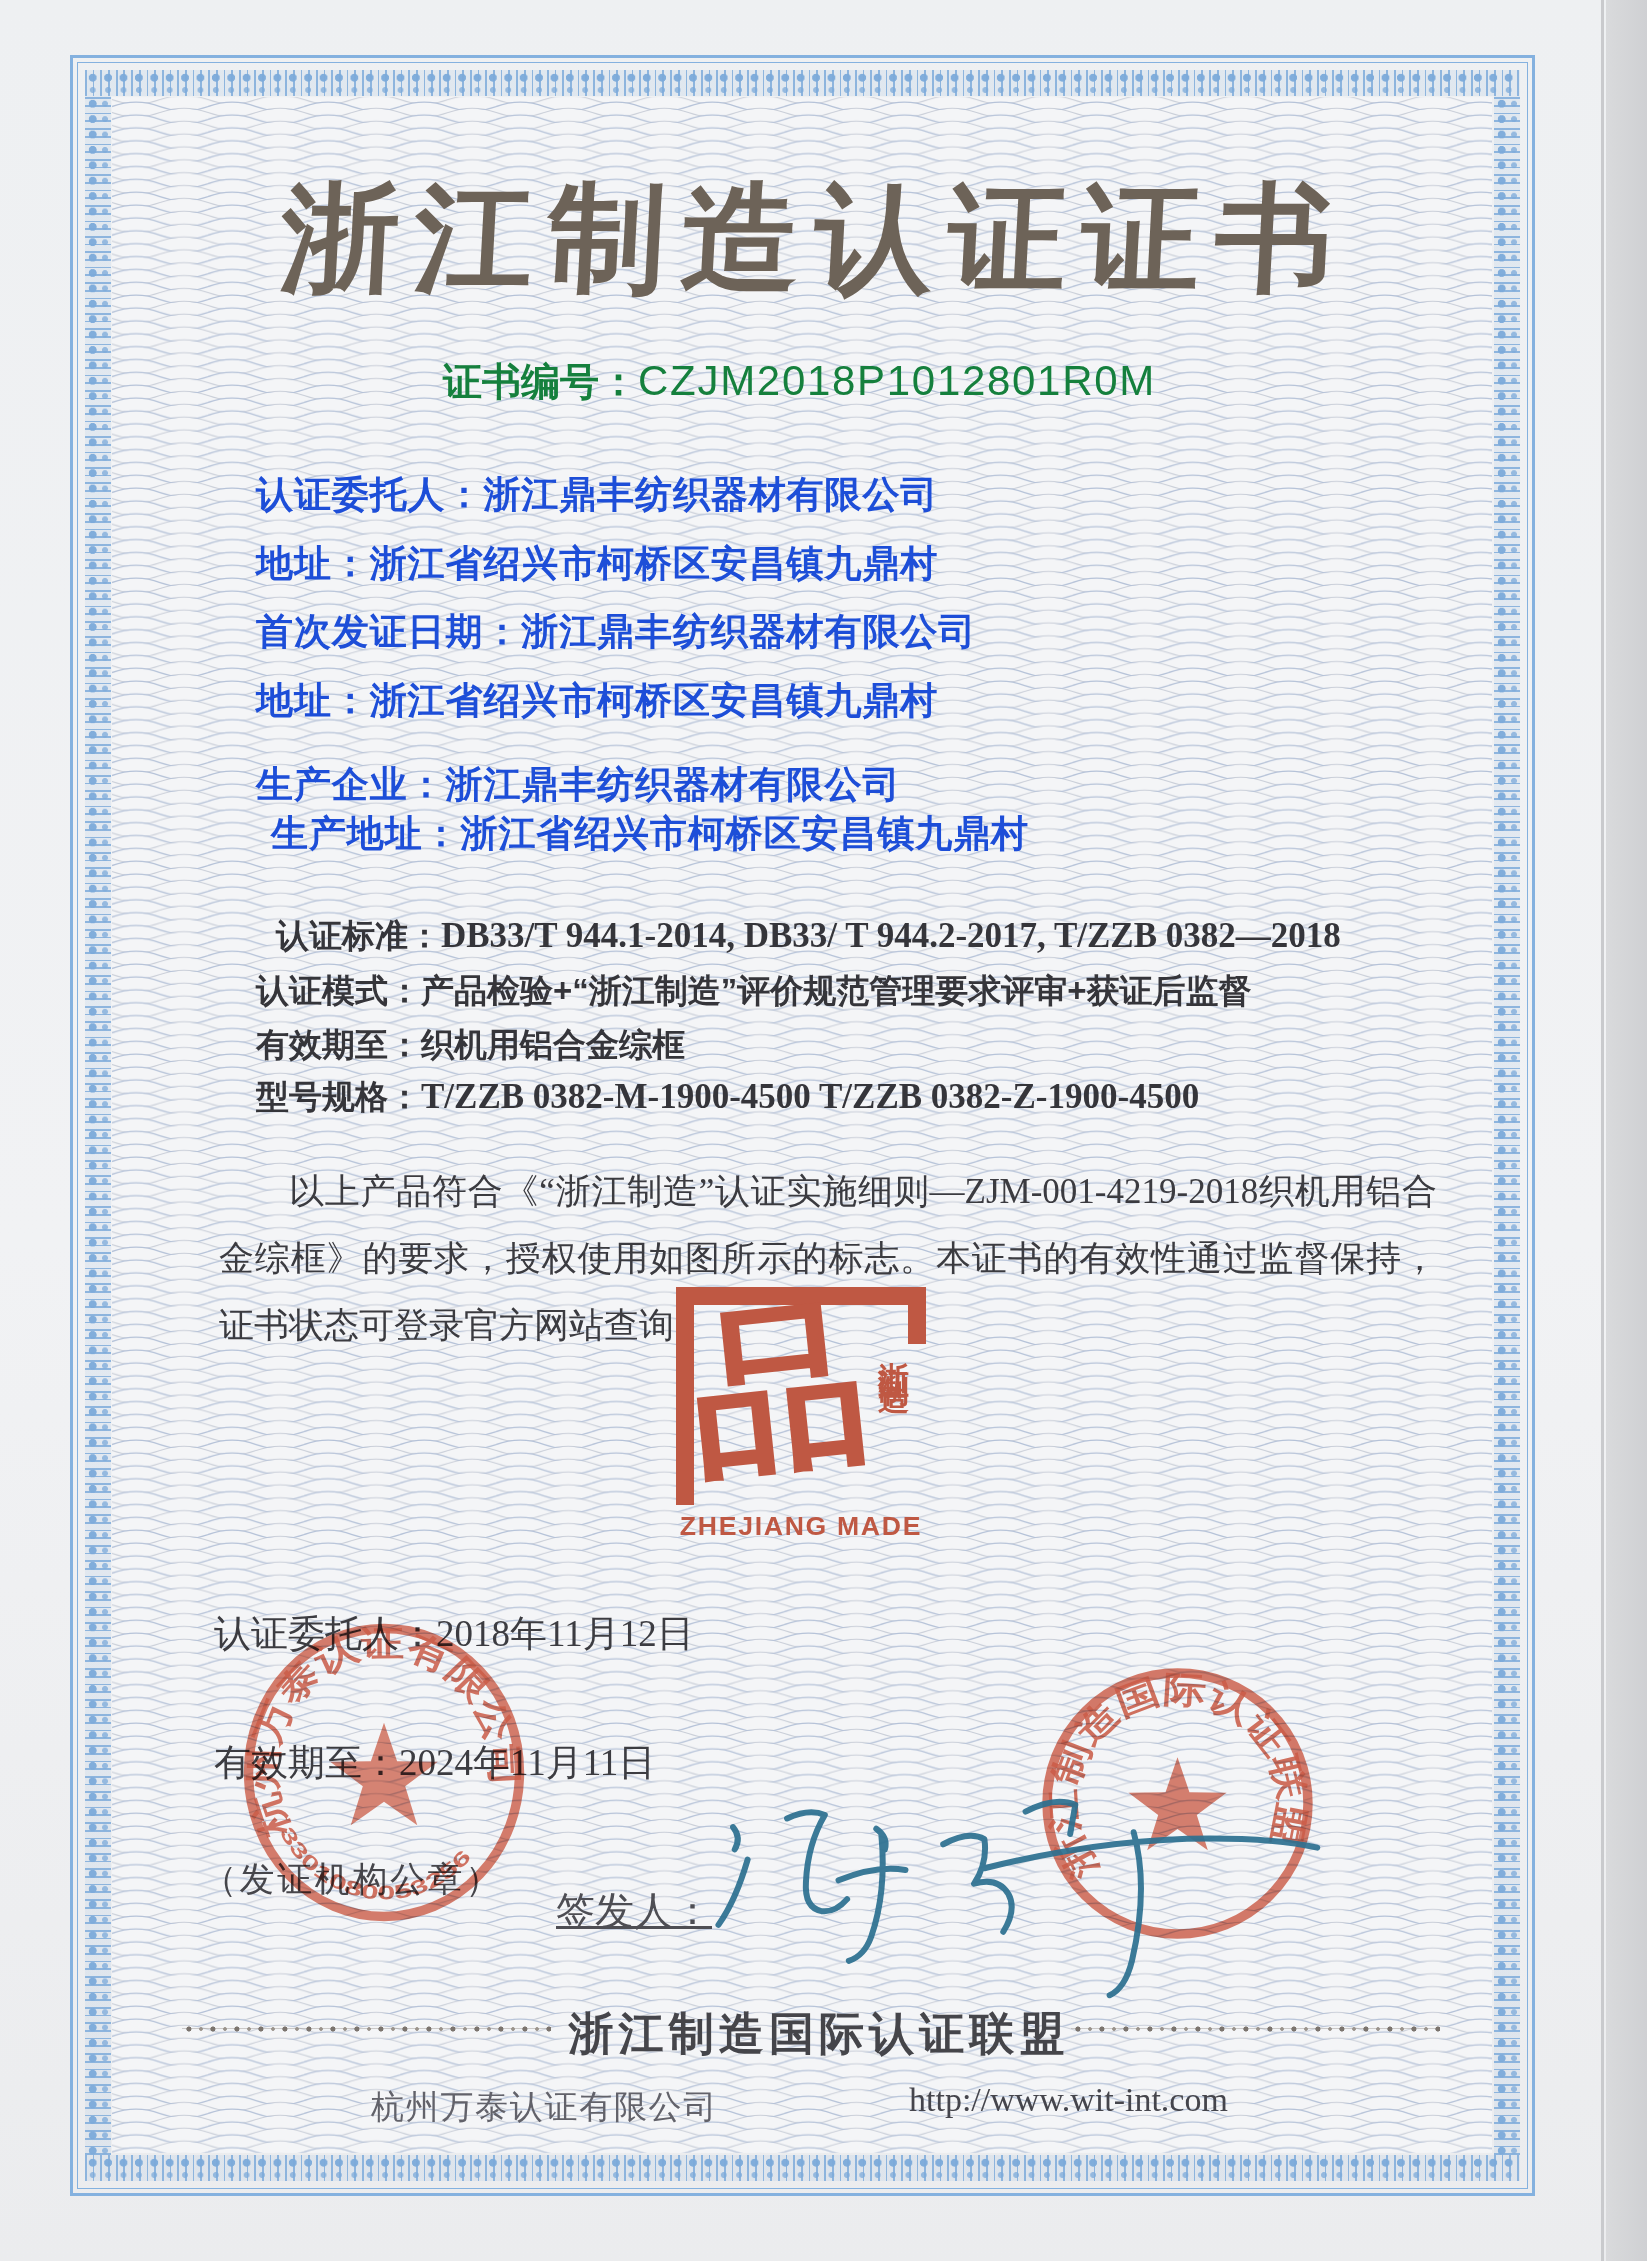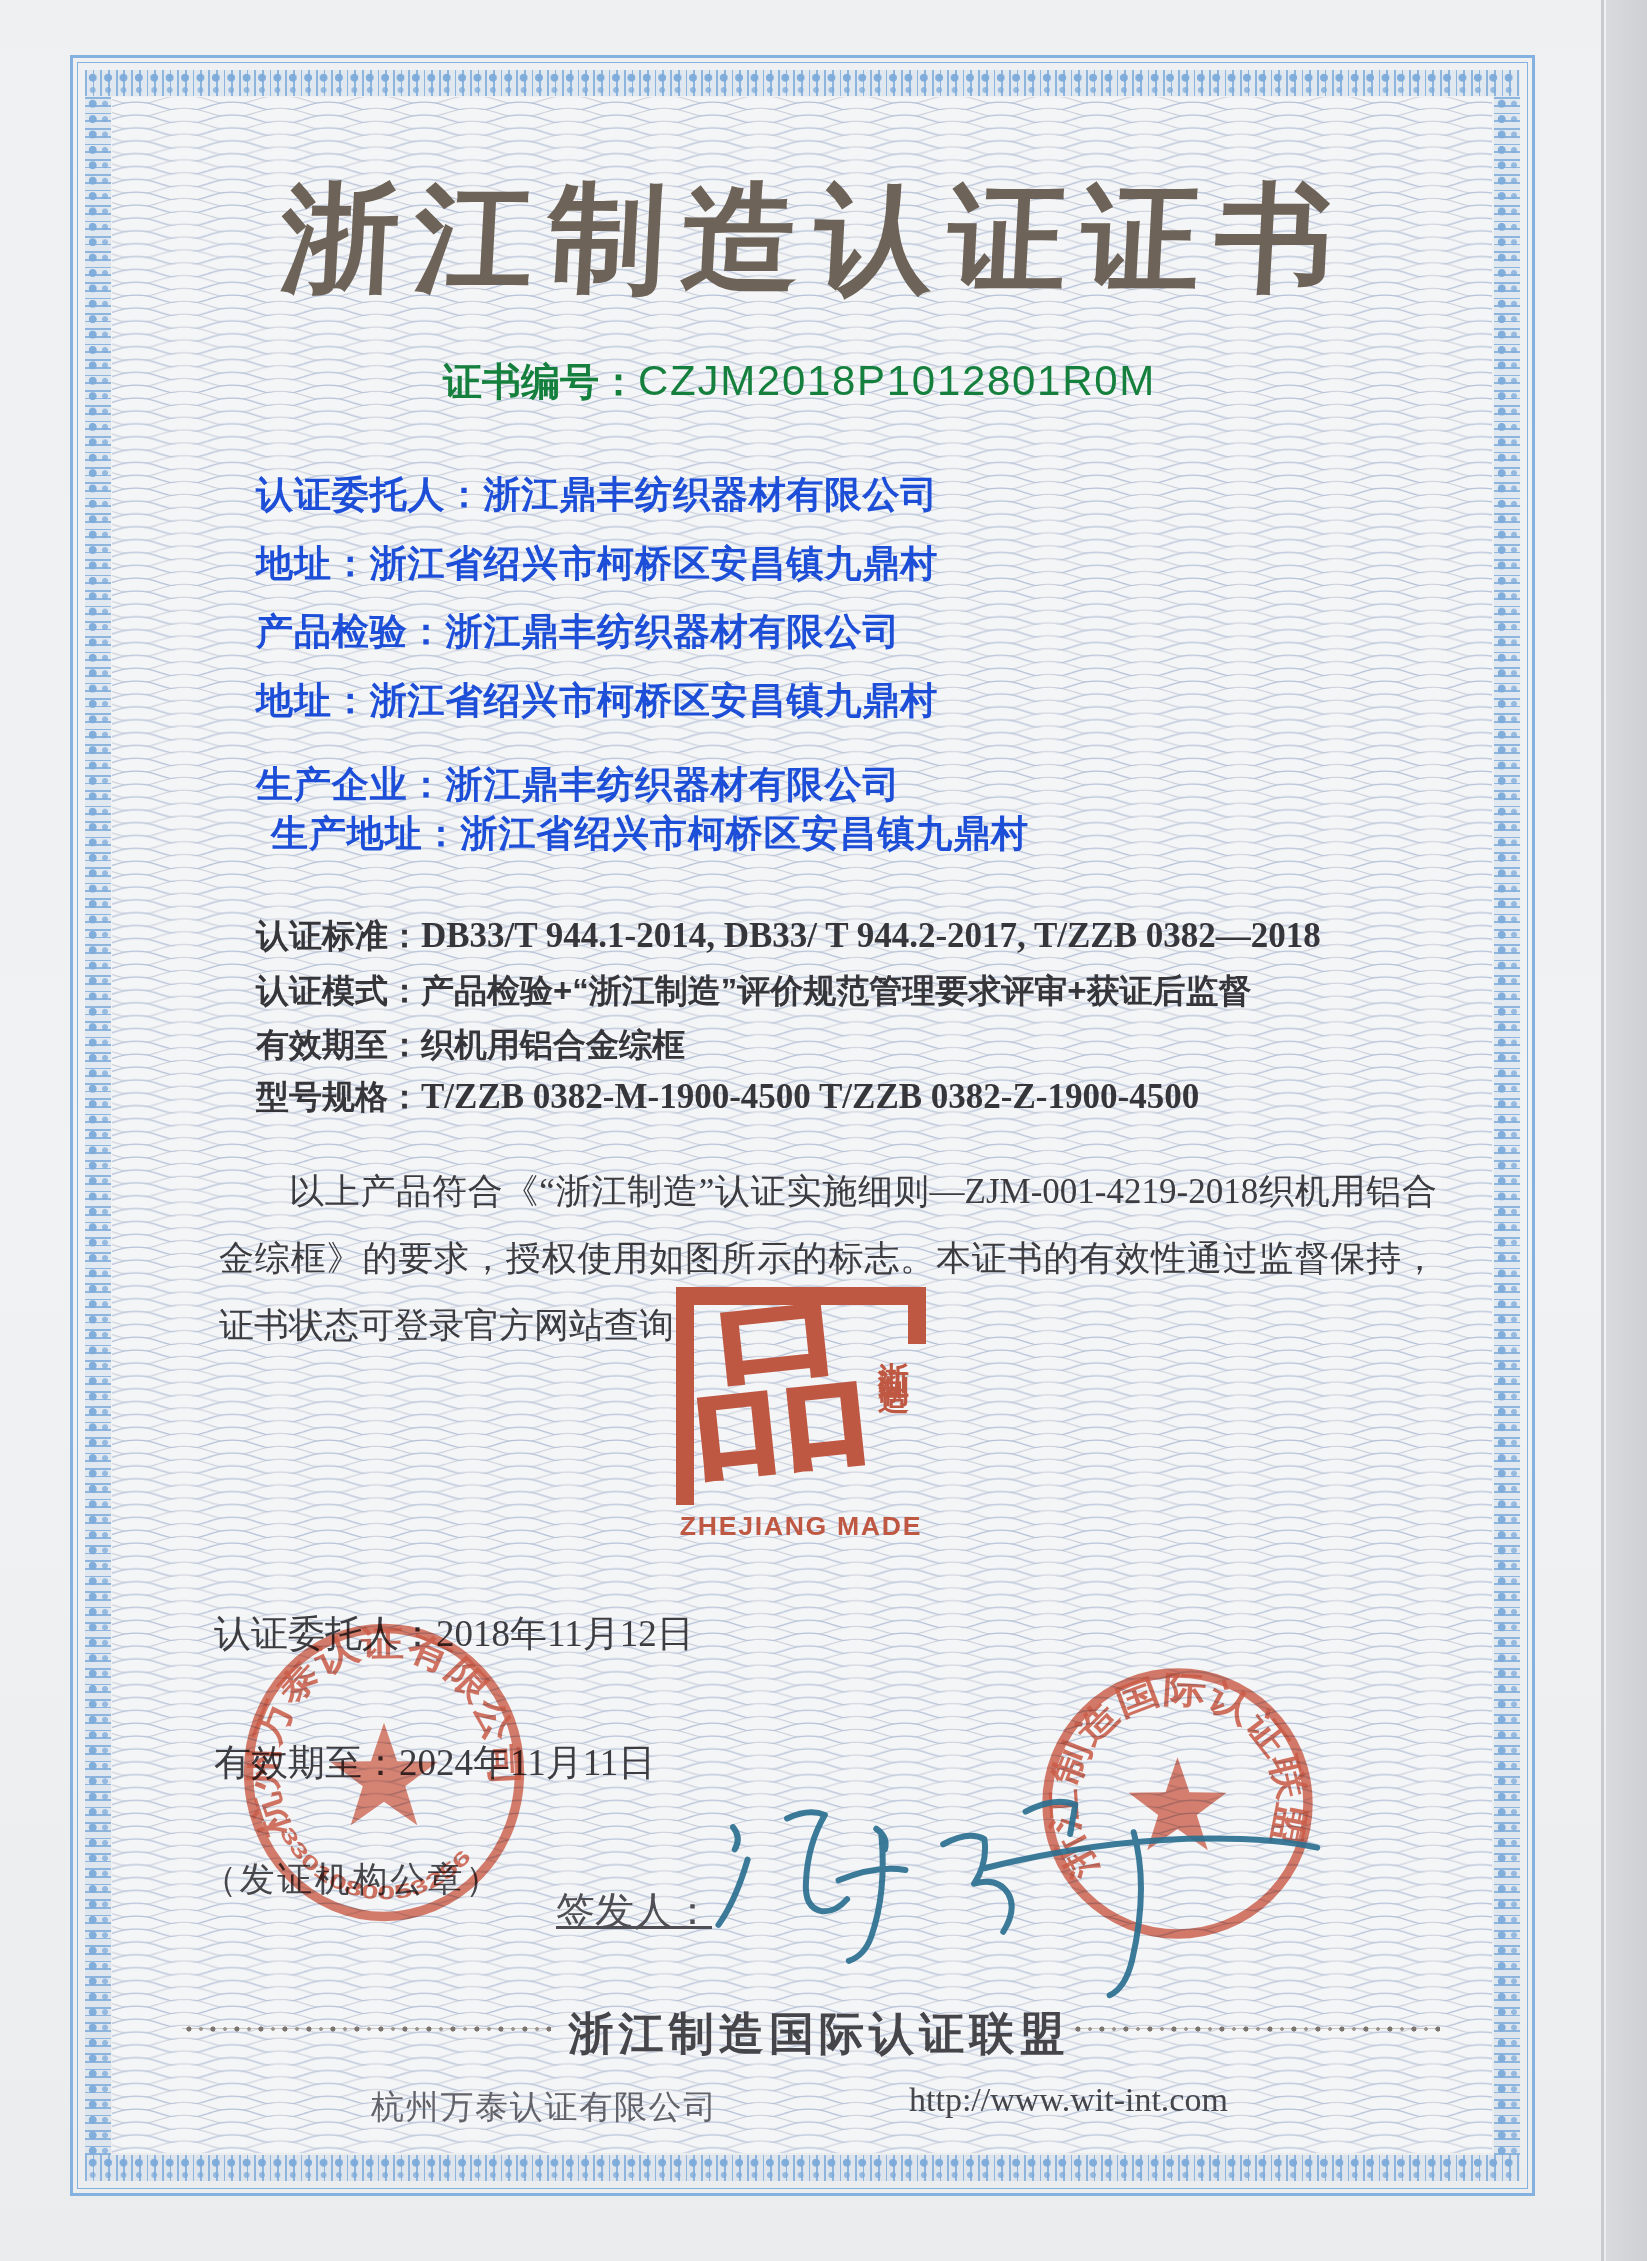--- a/index.html
+++ b/index.html
@@ -42,21 +42,21 @@
     letter-spacing:15.4px;padding-left:15.4px;color:#6d6358;transform:skewX(-3deg);}
   .certno{left:70px;top:355px;width:1459px;text-align:center;color:#15803d;}
   .certno .lab{font-size:39px;font-weight:700;}
   .certno .val{font-size:42px;letter-spacing:1.7px;font-weight:500;}
 
   .inforow{left:256px;font-size:37px;font-weight:700;color:#1d4ed8;letter-spacing:0.9px;}
   .r0{top:470px;} .r1{top:539px;} .r2{top:607px;} .r3{top:676px;} .r4{top:760px;} .r5{top:809px;margin-left:15px;}
 
   .detrow{left:256px;font-size:33px;color:#35353a;}
   .detrow .lab{font-weight:700;}
-  .d0{top:914px;} .d1{top:969px;} .d2{top:1023px;} .d3{top:1075px;}
+  .d0{top:914px;margin-left:20px;} .d1{top:969px;} .d2{top:1023px;} .d3{top:1075px;}
   .serifval{font-family:"Liberation Serif", serif;font-weight:600;font-size:35px;}
   .sansval{font-weight:700;}
 
   .statement{left:219px;top:1158px;width:1218px;font-family:"Liberation Serif", serif;
     font-size:35px;line-height:67px;color:#3b3b40;text-align:justify;text-indent:2em;}
 
   
   .logo{left:676px;top:1287px;width:250px;height:257px;}
   .logo .bar{position:absolute;background:#bf5843;}
   .logo .bar-left{left:0;top:0;width:18px;height:218px;}
@@ -122,21 +122,21 @@
 </div>
 
 <div class="abs title">浙江制造认证证书</div>
 
 <div class="abs certno">
   <span class="lab">证书编号：</span><span class="val">CZJM2018P1012801R0M</span>
 </div>
 
 <div class="abs inforow r0"><span>认证委托人：</span><span>浙江鼎丰纺织器材有限公司</span></div>
 <div class="abs inforow r1"><span>地址：</span><span>浙江省绍兴市柯桥区安昌镇九鼎村</span></div>
-<div class="abs inforow r2"><span>产品检验：</span><span>浙江鼎丰纺织器材有限公司</span></div>
+<div class="abs inforow r2"><span>首次发证日期：</span><span>浙江鼎丰纺织器材有限公司</span></div>
 <div class="abs inforow r3"><span>地址：</span><span>浙江省绍兴市柯桥区安昌镇九鼎村</span></div>
 <div class="abs inforow r4"><span>生产企业：</span><span>浙江鼎丰纺织器材有限公司</span></div>
 <div class="abs inforow r5"><span>生产地址：</span><span>浙江省绍兴市柯桥区安昌镇九鼎村</span></div>
 
 <div class="abs detrow d0"><span class="lab">认证标准：</span><span class="serifval">DB33/T 944.1-2014, DB33/ T 944.2-2017, T/ZZB 0382—2018</span></div>
 <div class="abs detrow d1"><span class="lab">认证模式：</span><span class="sansval">产品检验+“浙江制造”评价规范管理要求评审+获证后监督</span></div>
 <div class="abs detrow d2"><span class="lab">有效期至：</span><span class="sansval">织机用铝合金综框</span></div>
 <div class="abs detrow d3"><span class="lab">型号规格：</span><span class="serifval">T/ZZB 0382-M-1900-4500 T/ZZB 0382-Z-1900-4500</span></div>
 
 <div class="abs statement">以上产品符合《“浙江制造”认证实施细则—ZJM-001-4219-2018织机用铝合金综框》的要求，授权使用如图所示的标志。本证书的有效性通过监督保持，证书状态可登录官方网站查询。</div>

